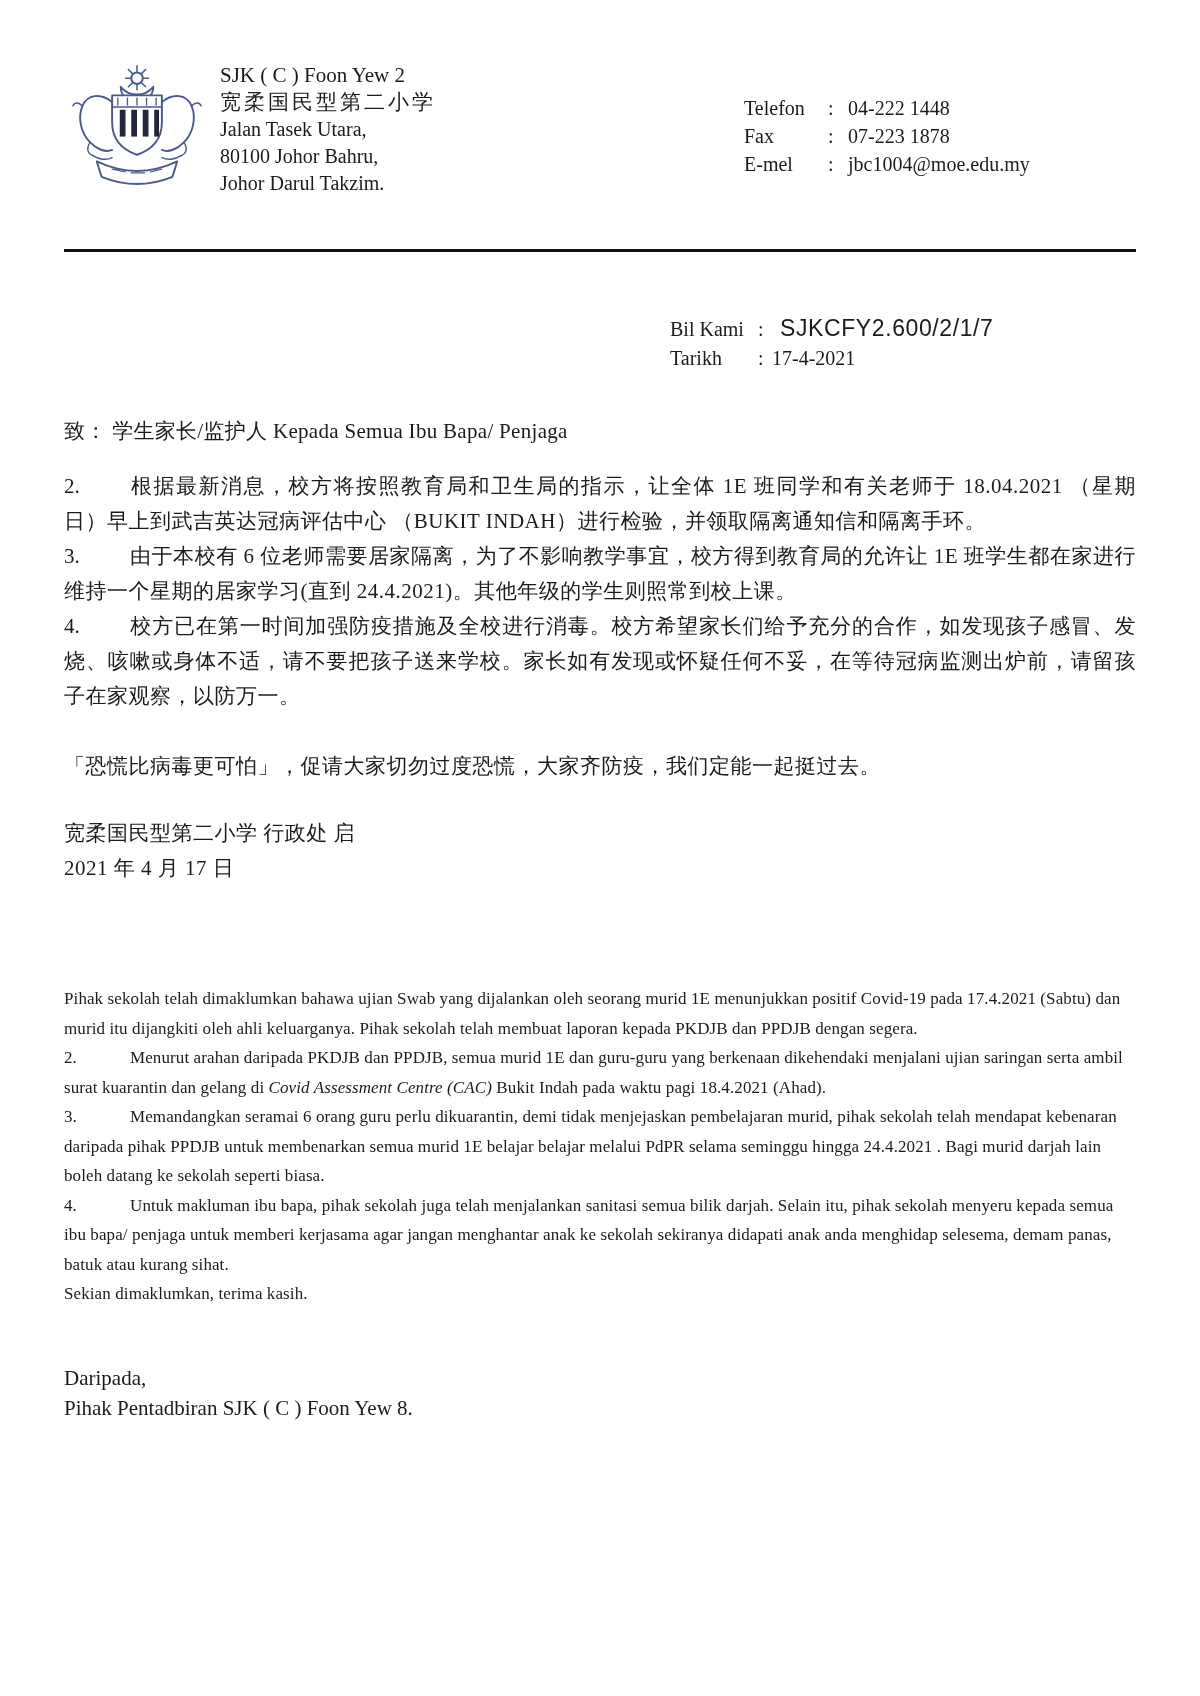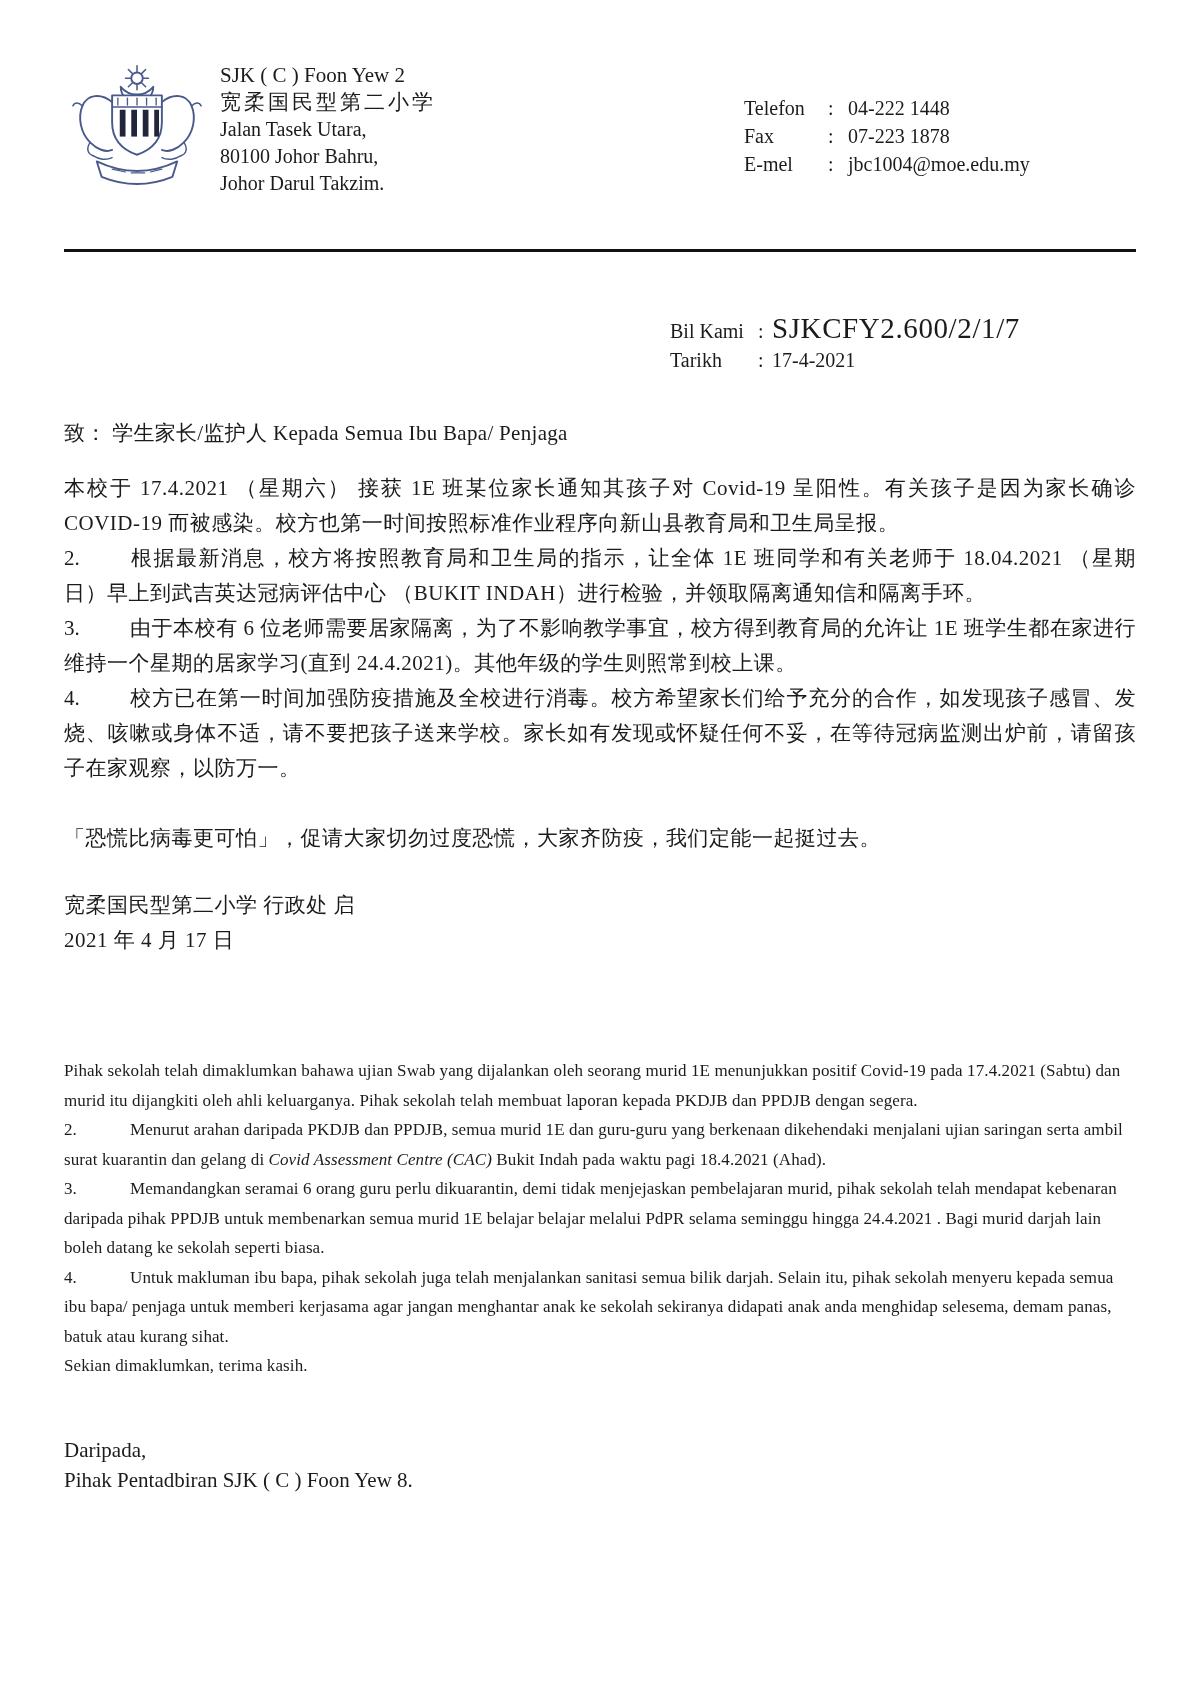--- a/index.html
+++ b/index.html
@@ -24,21 +24,21 @@
   .c-label { width: 84px; }
   .c-colon { width: 20px; }
 
   .rule { border: none; border-top: 3px solid #111; margin: 52px 0 0 0; }
 
   
   .ref-block { margin-top: 62px; margin-left: 606px; font-size: 20px; line-height: 29px; }
   .ref-row { display: flex; align-items: baseline; }
   .ref-label { width: 88px; }
   .ref-colon { width: 14px; }
-  .ref-sans { font-family: Liberation Serif, serif; font-size: 29px; letter-spacing: 0.6px; }
+  .ref-sans { font-family: Liberation Sans, sans-serif; font-size: 23px; letter-spacing: 0.6px; margin-left: 8px; }
 
   
   .recipient { margin-top: 44px; font-size: 21px; letter-spacing: 0.3px; }
 
   
   .cn-body { margin-top: 24px; font-size: 21px; line-height: 35px; text-align: justify; letter-spacing: 0.5px; }
   .pnum { display: inline-block; width: 66px; letter-spacing: 0; }
   .cn-quote { margin-top: 35px; }
   .cn-sign { margin-top: 32px; }
 
@@ -147,21 +147,20 @@
     <div class="ref-row">
       <span class="ref-label">Tarikh</span>
       <span class="ref-colon">:</span>
       <span>17-4-2021</span>
     </div>
   </div>
 
   <div class="recipient">致：  学生家长/监护人 Kepada Semua Ibu Bapa/ Penjaga</div>
 
   <div class="cn-body">
-    <div>本校于 17.4.2021 （星期六） 接获 1E 班某位家长通知其孩子对 Covid-19 呈阳性。有关孩子是因为家长确诊 COVID-19 而被感染。校方也第一时间按照标准作业程序向新山县教育局和卫生局呈报。</div>
     <div>
       <span class="pnum">2.</span><span>根据最新消息，校方将按照教育局和卫生局的指示，让全体 1E 班同学和有关老师于 18.04.2021 （星期日）早上到武吉英达冠病评估中心 （BUKIT INDAH）进行检验，并领取隔离通知信和隔离手环。</span>
     </div>
     <div>
       <span class="pnum">3.</span><span>由于本校有 6 位老师需要居家隔离，为了不影响教学事宜，校方得到教育局的允许让 1E 班学生都在家进行维持一个星期的居家学习(直到 24.4.2021)。其他年级的学生则照常到校上课。</span>
     </div>
     <div>
       <span class="pnum">4.</span><span>校方已在第一时间加强防疫措施及全校进行消毒。校方希望家长们给予充分的合作，如发现孩子感冒、发烧、咳嗽或身体不适，请不要把孩子送来学校。家长如有发现或怀疑任何不妥，在等待冠病监测出炉前，请留孩子在家观察，以防万一。</span>
     </div>
     <div class="cn-quote">「恐慌比病毒更可怕」，促请大家切勿过度恐慌，大家齐防疫，我们定能一起挺过去。</div>

